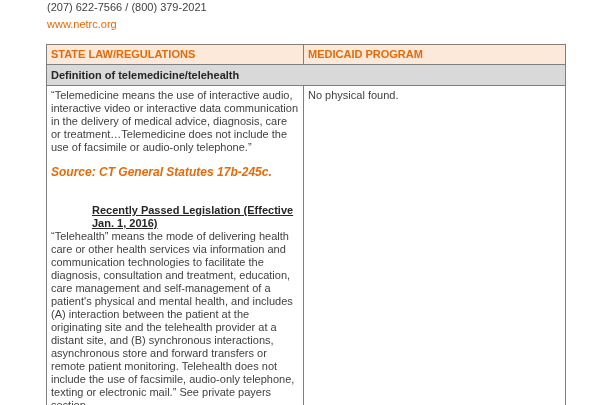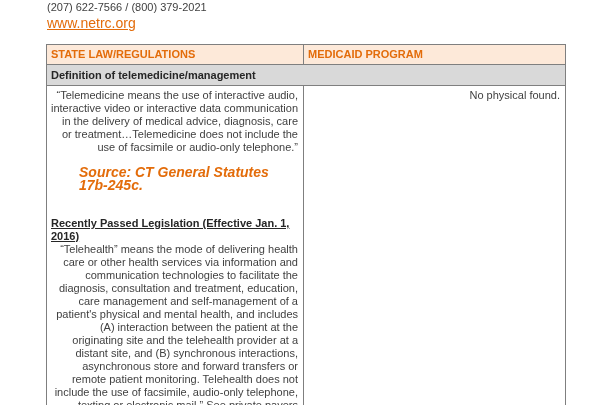--- a/index.html
+++ b/index.html
@@ -8,22 +8,22 @@
     background: #ffffff;
     overflow: hidden;
     font-family: "Liberation Sans", "DejaVu Sans", sans-serif;
     color: #3f3f3f;
   }
   .page { position: relative; width: 500px; height: 405px; }
 
   .contact-block { position: absolute; left: 47px; top: 1px; }
   .phone-line { font-size: 11px; line-height: 13px; color: #3f3f3f; }
   .site-link {
-    font-size: 14px; line-height: 13px;
-    color: #e36c0a; text-decoration: underline; cursor: pointer;
+    font-size: 11px; line-height: 13px;
+    color: #e36c0a; cursor: pointer;
     display: inline-block; margin-top: 1px;
   }
 
   .doc-table {
     position: absolute; left: 46px; top: 44px; width: 519px;
     border: 1px solid #7f7f7f;
     border-collapse: collapse;
     table-layout: fixed;
     font-size: 11px; line-height: 13px;
   }
@@ -43,55 +43,55 @@
   }
   .section-row td {
     background: #d9d9d9;
     font-weight: bold;
     color: #262626;
     height: 20px;
     padding-top: 4px;
   }
   .content-cell-left { height: 286px; }
 
-  .body-par { color: #3f3f3f; text-align: right; }
+  .body-par { color: #3f3f3f; }
   .source-line {
     color: #e36c0a;
     font-weight: bold;
     font-style: italic;
-    font-size: 14px;
+    font-size: 12px;
     margin-top: 12px;
-    margin-left: 28px;
   }
   .legis-heading {
     font-weight: bold;
     text-decoration: underline;
     color: #262626;
     margin-top: 25px;
+    margin-left: 41px;
   }
 </style>
 </head>
 <body>
 
 <div class="page">
 
   <div class="contact-block">
     <div class="phone-line">(207) 622-7566 / (800) 379-2021</div>
     <a class="site-link">www.netrc.org</a>
   </div>
 
   <table class="doc-table">
     <tbody>
       <tr class="hdr-row">
         <td class="col-left">STATE LAW/REGULATIONS</td>
         <td class="col-right">MEDICAID PROGRAM</td>
       </tr>
 
       <tr class="section-row">
-        <td colspan="2">Definition of telemedicine/management</td>
+        <td colspan="2">Definition of telemedicine/telehealth</td>
       </tr>
 
       <tr>
         <td class="col-left content-cell-left">
           <div class="body-par">“Telemedicine means the use of interactive audio, interactive video or interactive data communication in the delivery of medical advice, diagnosis, care or treatment…Telemedicine does not include the use of facsimile or audio-only telephone.”</div>
           <div class="source-line">Source: CT General Statutes 17b-245c.</div>
           <div class="legis-heading">Recently Passed Legislation (Effective Jan. 1, 2016)</div>
           <div class="body-par">“Telehealth” means the mode of delivering health care or other health services via information and communication technologies to facilitate the diagnosis, consultation and treatment, education, care management and self-management of a patient's physical and mental health, and includes (A) interaction between the patient at the originating site and the telehealth provider at a distant site, and (B) synchronous interactions, asynchronous store and forward transfers or remote patient monitoring. Telehealth does not include the use of facsimile, audio-only telephone, texting or electronic mail.”  See private payers section.</div>
 
         </td>

